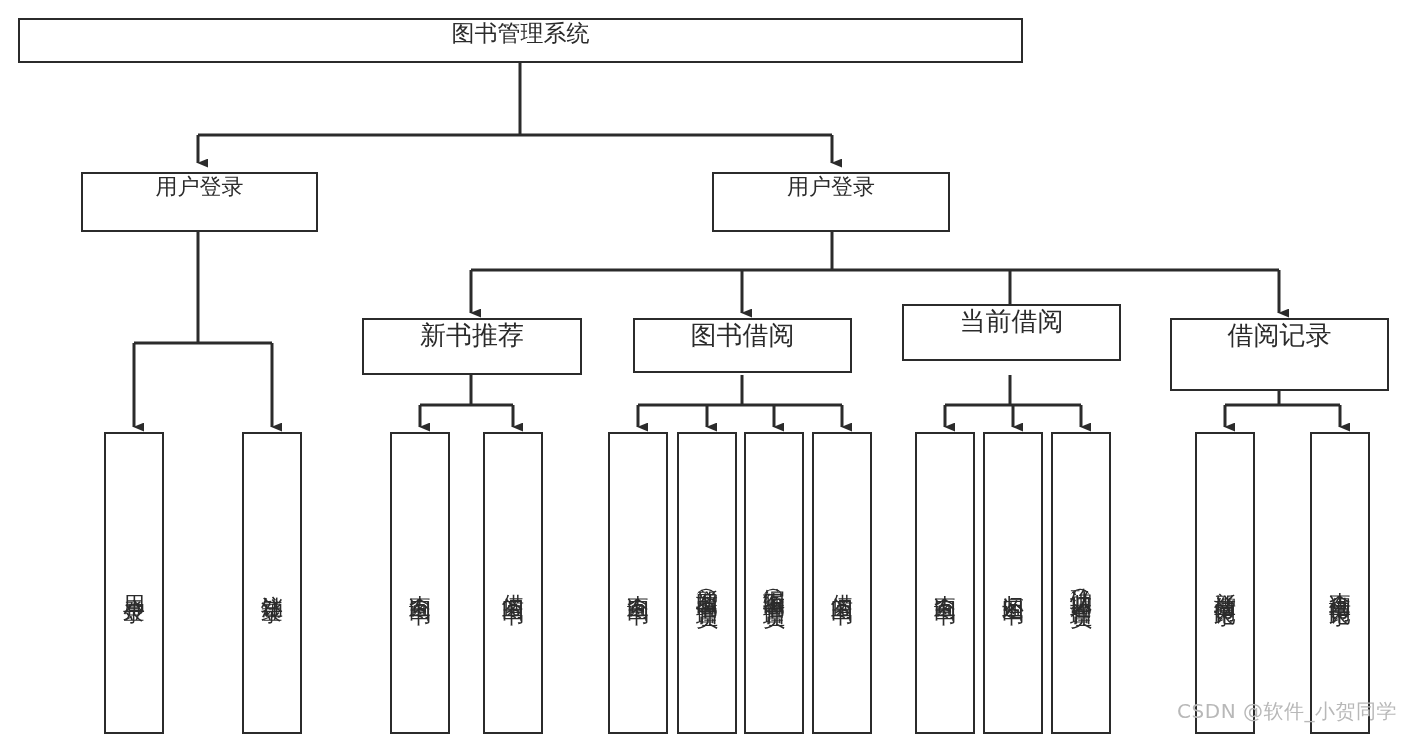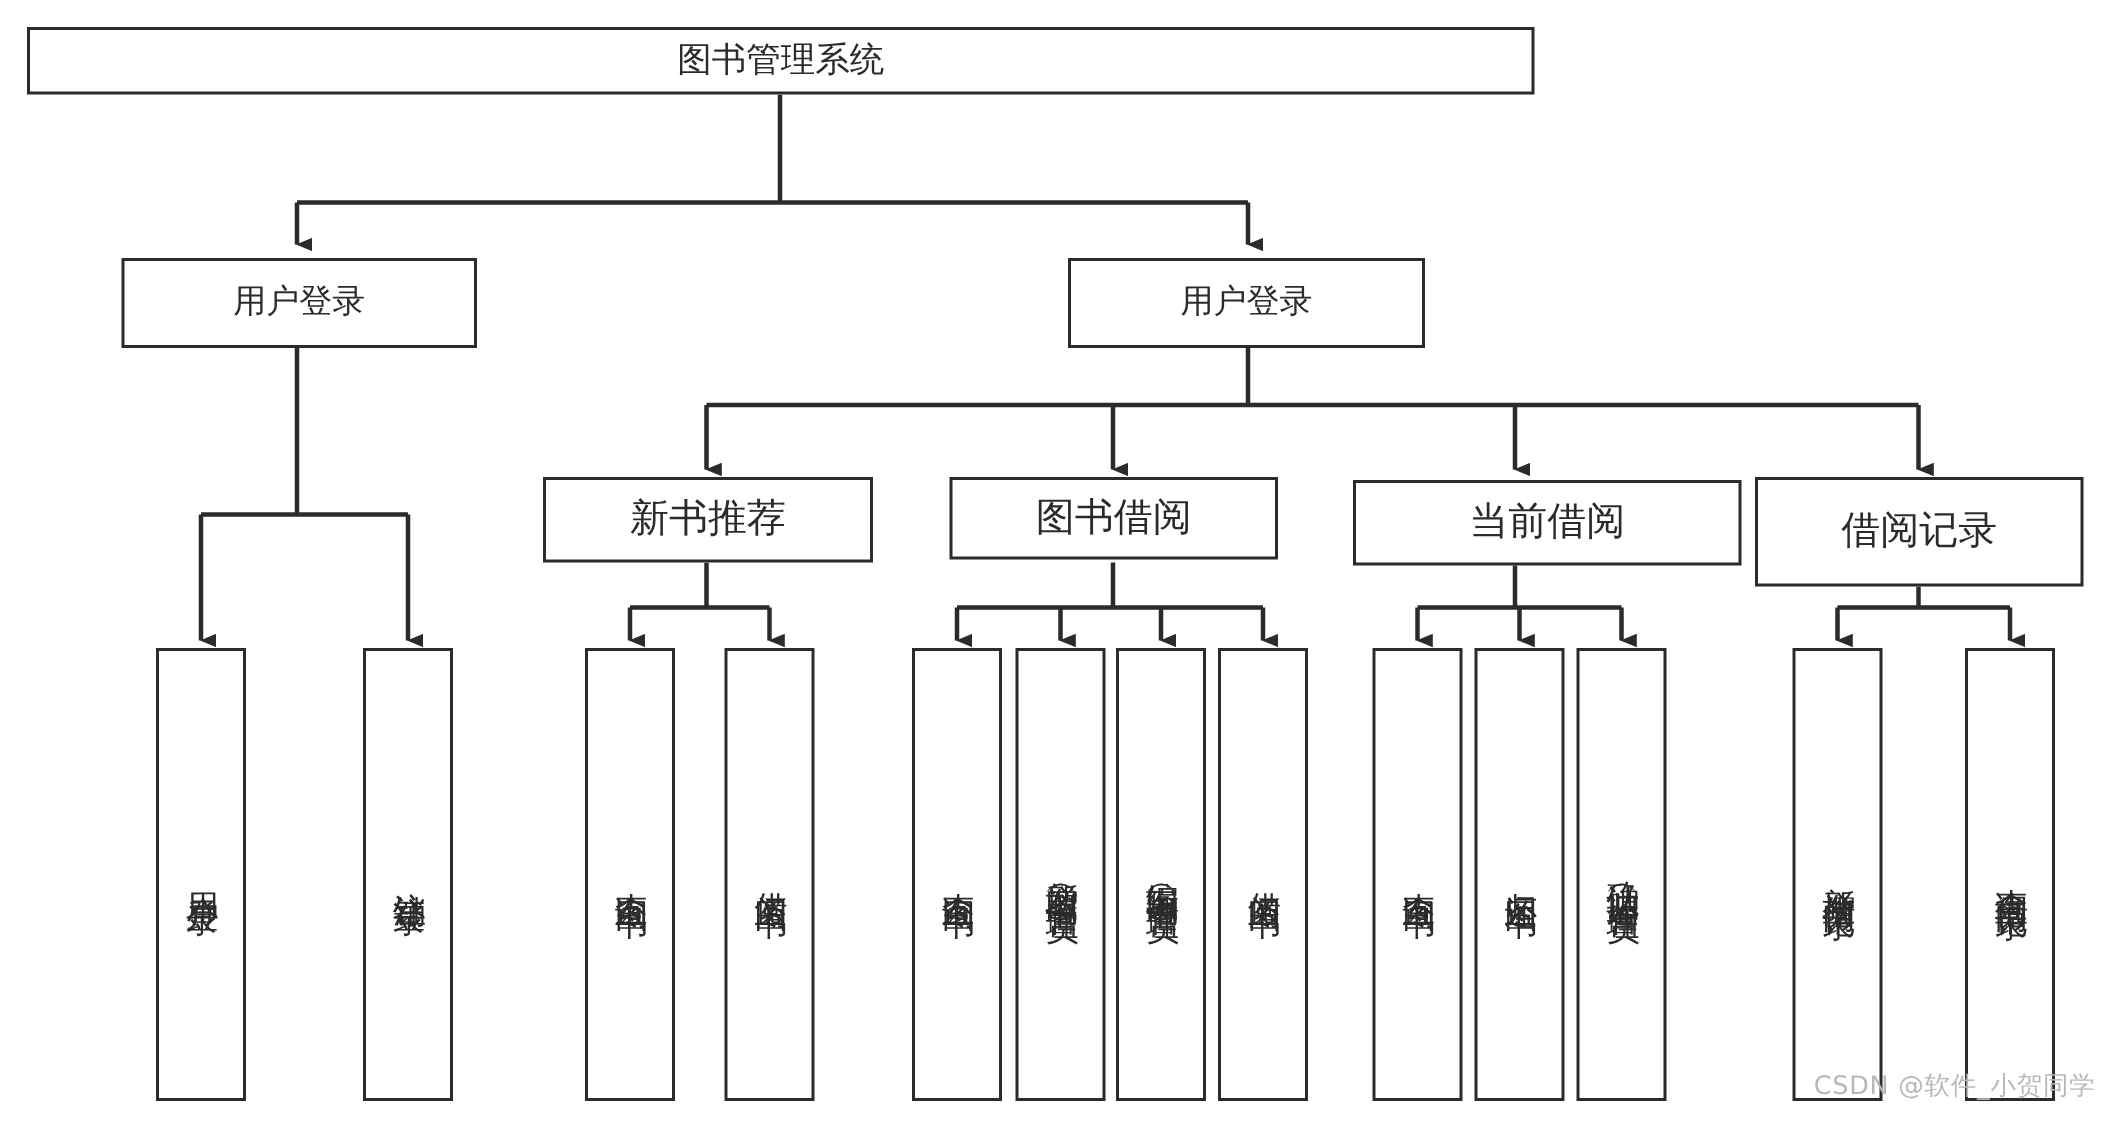--- a/index.html
+++ b/index.html
@@ -22,21 +22,21 @@
     width: 1405px;
     height: 747px;
     pointer-events: none;
   }
   .node {
     position: absolute;
     box-sizing: border-box;
     background: #ffffff;
     border: 2.5px solid #2b2b2b;
     display: flex;
-    align-items: center;
+    align-items: flex-start;
     justify-content: center;
     z-index: 2;
   }
   .node .label {
     color: #2b2b2b;
     text-align: center;
     line-height: 1.18;
     white-space: nowrap;
   }
   .node.root .label { font-size: 23px; }
@@ -52,22 +52,22 @@
     writing-mode: vertical-rl;
     text-orientation: upright;
     font-size: 22px;
     letter-spacing: 3px;
     line-height: 1;
     white-space: pre;
   }
   #watermark {
     position: absolute;
     right: 8px;
-    bottom: 12px;
-    font-size: 17px;
+    bottom: 22px;
+    font-size: 20px;
     color: #b8b8b8;
     letter-spacing: 0.5px;
     z-index: 5;
     white-space: nowrap;
   }
 </style>
 </head>
 <body>
 
 <div id="canvas">
@@ -132,21 +132,21 @@
   <div class="node lvl2" style="left:712px; top:172px; width:238px; height:60px;">
     <span class="label">用户登录</span>
   </div>
 
   <div class="node lvl3" style="left:362px; top:318px; width:220px; height:57px;">
     <span class="label">新书推荐</span>
   </div>
   <div class="node lvl3" style="left:633px; top:318px; width:219px; height:55px;">
     <span class="label">图书借阅</span>
   </div>
-  <div class="node lvl3" style="left:902px; top:320px; width:259px; height:57px;">
+  <div class="node lvl3" style="left:902px; top:304px; width:219px; height:57px;">
     <span class="label">当前借阅</span>
   </div>
   <div class="node lvl3" style="left:1170px; top:318px; width:219px; height:73px;">
     <span class="label">借阅记录</span>
   </div>
 
   <div class="node leaf" style="left:104px; top:432px; width:60px; height:302px;">
     <span class="label">用户登录</span>
   </div>
   <div class="node leaf" style="left:242px; top:432px; width:60px; height:302px;">

